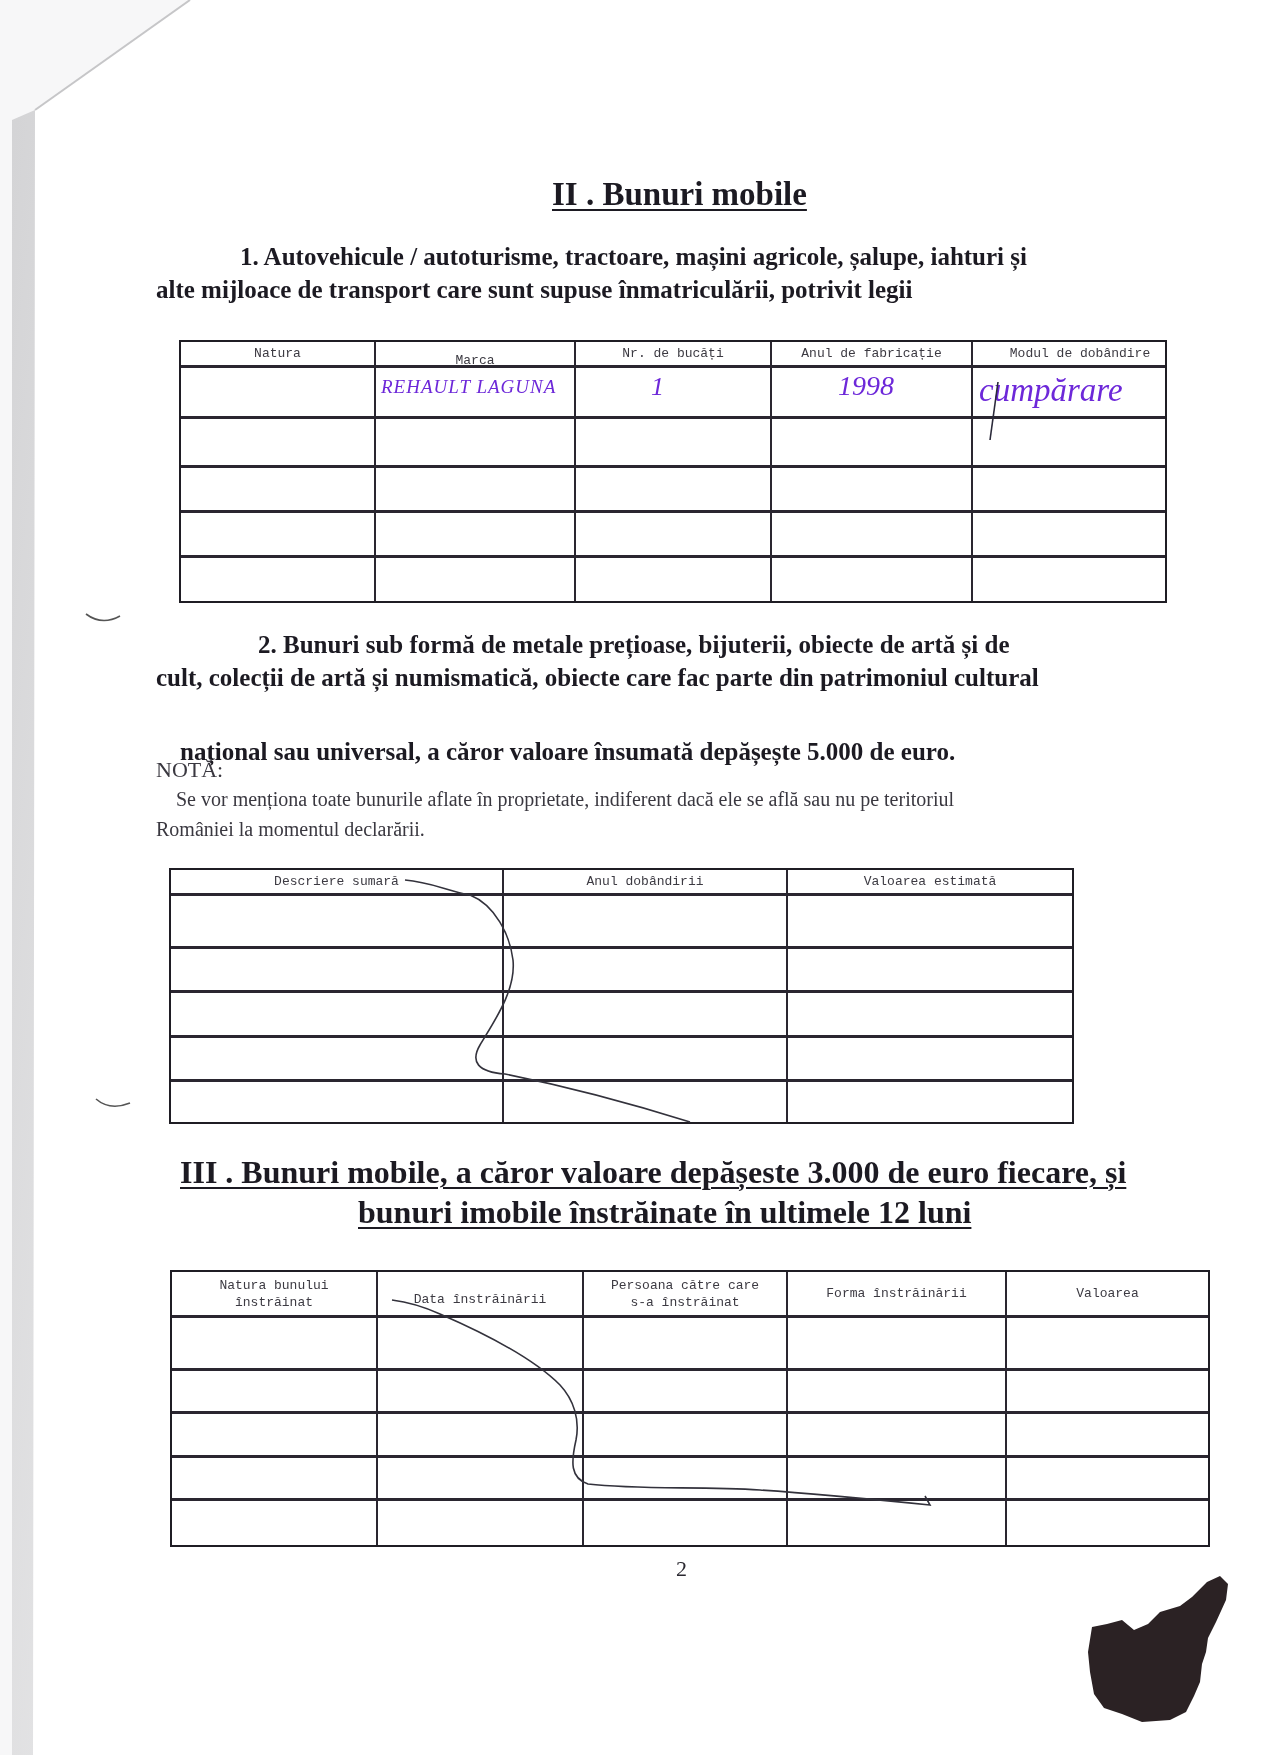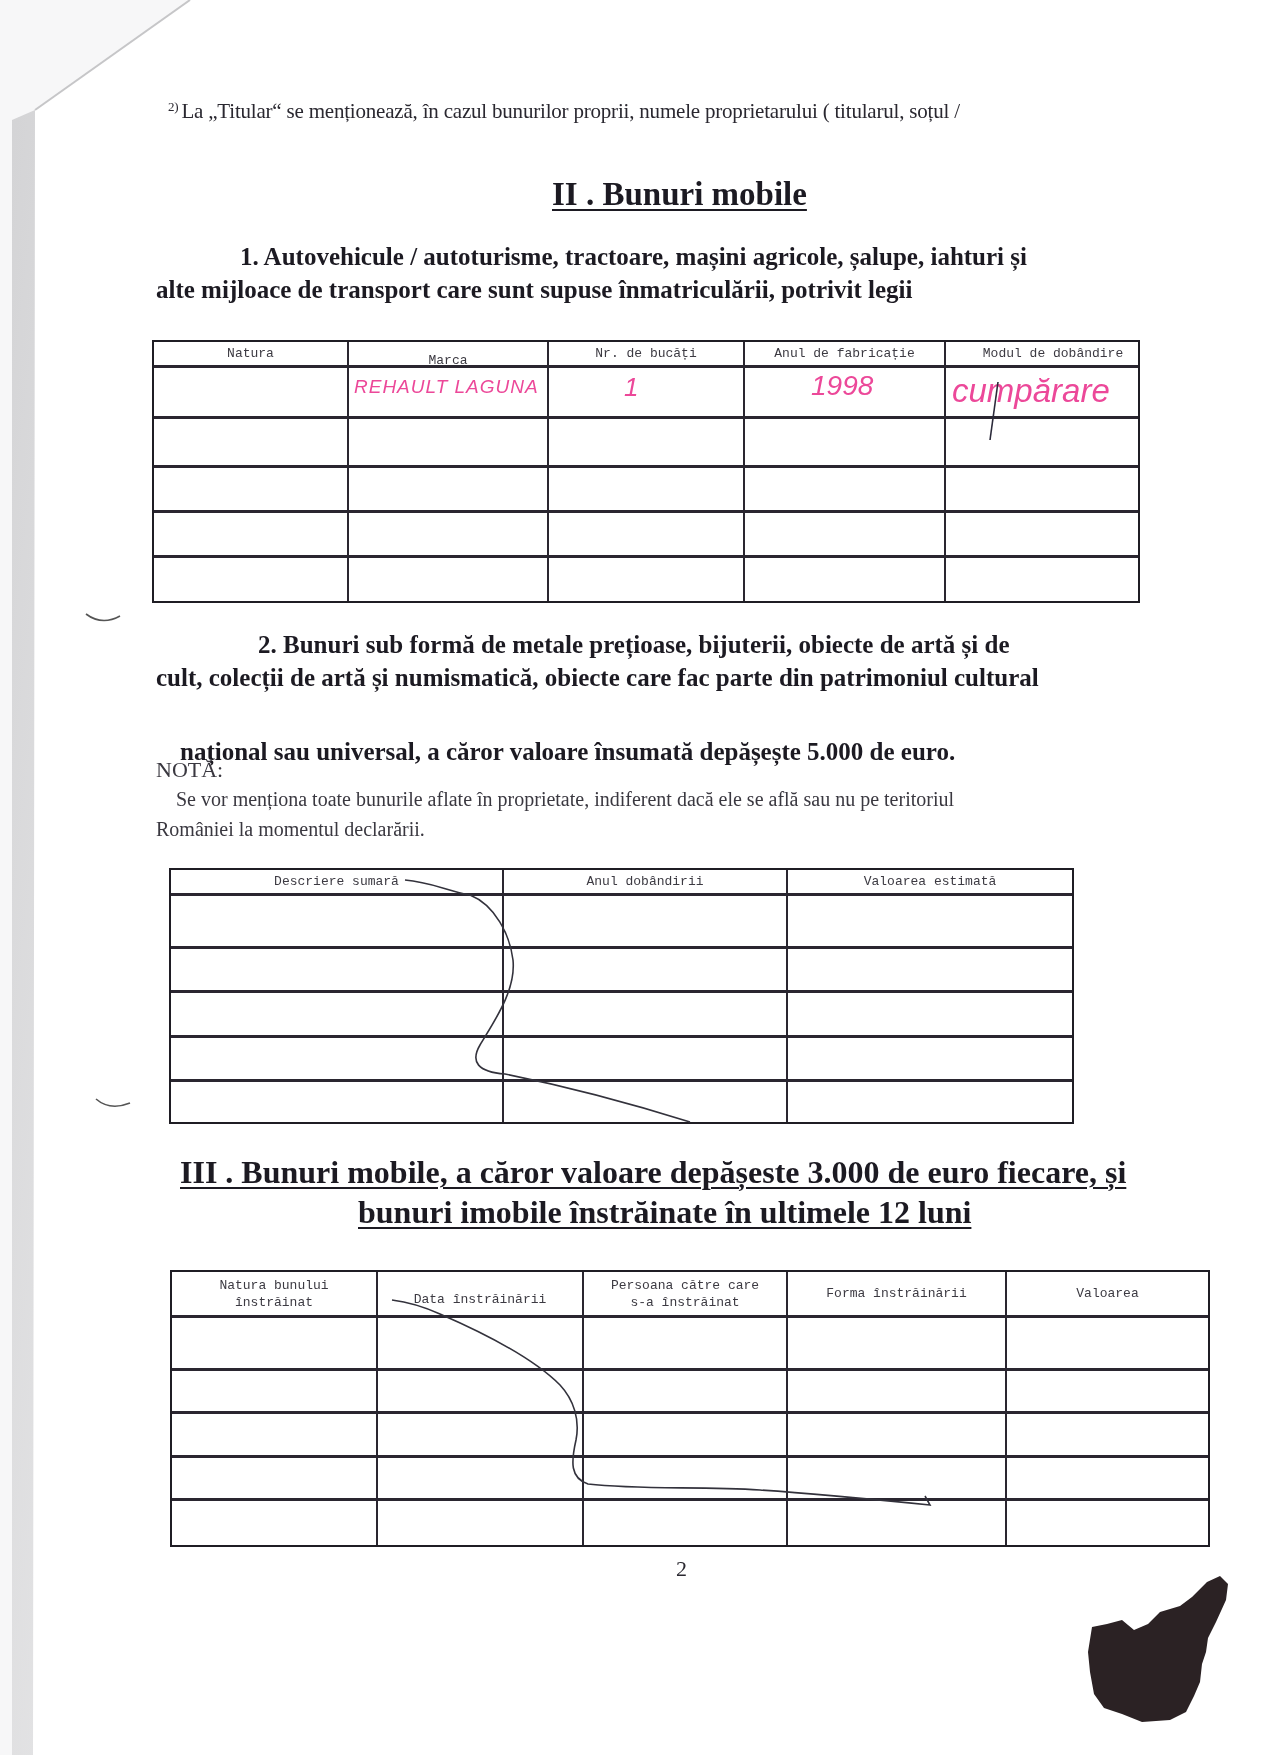--- a/index.html
+++ b/index.html
@@ -22,21 +22,21 @@
   }
   .para { position: absolute; font-weight: bold; font-size: 25px; line-height: 34px; color: #1c1a22; white-space: nowrap; }
   .note { position: absolute; font-size: 20px; line-height: 30px; color: #3a3840; white-space: nowrap; }
   .tbl { position: absolute; border: 2px solid #1f1d24; box-sizing: border-box; }
   .hline { position: absolute; left: 0; right: 0; height: 3px; background: #2a2630; }
   .vline { position: absolute; top: 0; bottom: 0; width: 2px; background: #2a2630; }
   .th {
     position: absolute; font-family: "Liberation Mono", "DejaVu Sans Mono", monospace; font-size: 13px;
     color: #3c3a42; text-align: center; display: flex; align-items: center; justify-content: center; line-height: 17px;
   }
-  .hand { position: absolute; font-family: Liberation Sans, sans-serif; font-style: italic; color: #ec4899; white-space: nowrap; }
+  .hand { position: absolute; font-family: Liberation Serif, serif; font-style: italic; color: #6d28d9; white-space: nowrap; }
   .pageno { position: absolute; left: 676px; top: 1556px; font-size: 22px; color: #2a2830; }
   svg.scribble { position: absolute; left: 0; top: 0; pointer-events: none; }
 </style>
 </head>
 <body>
 
 <svg class="fold" viewBox="0 0 260 1755" width="260" height="1755">
   <defs>
     <linearGradient id="fg" x1="0" y1="0" x2="1" y2="1">
       <stop offset="0" stop-color="#d2d2d4"></stop>
@@ -49,29 +49,28 @@
 </svg>
 
 <svg class="abs" style="left:84px;top:612px" width="40" height="16">
   <path d="M2,2 Q18,14 36,4" stroke="#555" stroke-width="1.6" fill="none"></path>
 </svg>
 <svg class="abs" style="left:94px;top:1097px" width="40" height="16">
   <path d="M2,2 Q16,14 36,6" stroke="#555" stroke-width="1.6" fill="none"></path>
 </svg>
 
 <div class="footnote">
-  <span class="l1"><sup>2)</sup><span>La „Titular“ se menționează, în cazul bunurilor proprii, numele proprietarului ( titularul, soțul /</span></span>
 </div>
 
 <div class="title" style="left:552px;top:176px;font-size:33px;">II . Bunuri mobile</div>
 
 <div class="para" style="left:240px;top:240px;text-align:center;">1. Autovehicule / autoturisme, tractoare, mașini agricole, șalupe, iahturi și</div>
 <div class="para" style="left:156px;top:273px;">alte mijloace de transport care sunt supuse înmatriculării, potrivit legii</div>
 
-<div class="tbl" style="left:152px;top:340px;width:988px;height:263px;padding-left:12px;">
+<div class="tbl" style="left:179px;top:340px;width:988px;height:263px;padding-left:12px;">
   <div class="hline" style="top:23px"></div>
   <div class="hline" style="top:74px"></div>
   <div class="hline" style="top:123px"></div>
   <div class="hline" style="top:168px"></div>
   <div class="hline" style="top:213px"></div>
   <div class="vline" style="left:193px"></div>
   <div class="vline" style="left:393px"></div>
   <div class="vline" style="left:589px"></div>
   <div class="vline" style="left:790px"></div>
 

